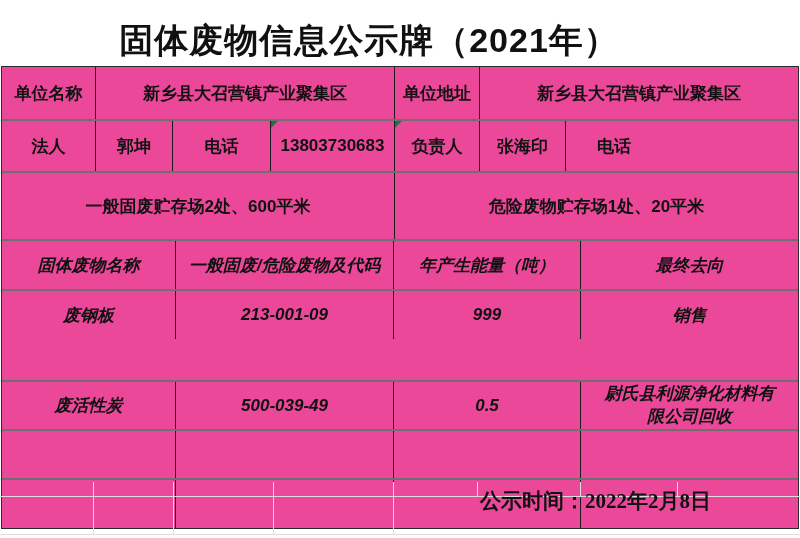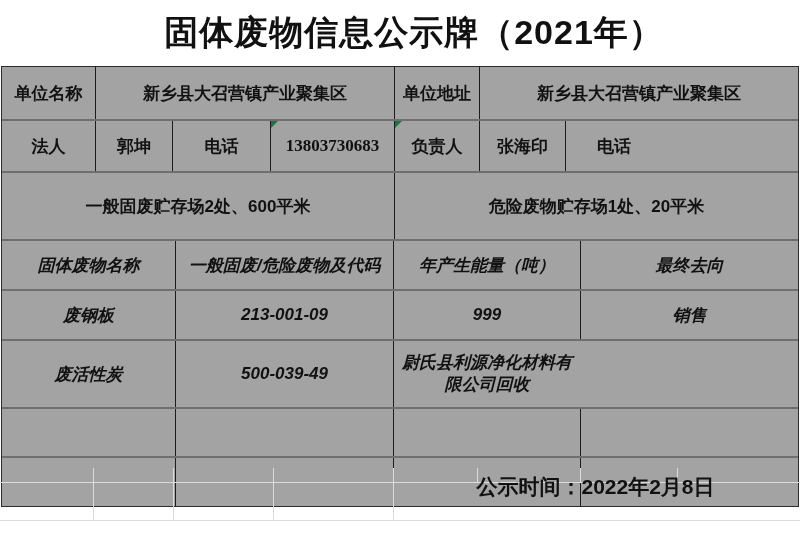--- a/index.html
+++ b/index.html
@@ -5,55 +5,55 @@
   * { box-sizing: border-box; margin: 0; padding: 0; }
   html, body {
     width: 800px; height: 538px;
     background: #ffffff;
     font-family: "Liberation Sans", "DejaVu Sans", sans-serif;
     color: #111111;
     overflow: hidden;
     position: relative;
   }
   .title-bar {
-    position: absolute; left: 0; top: 0; width: 738px; height: 66px;
+    position: absolute; left: 0; top: 8px; width: 738px; height: 66px;
     display: flex; align-items: center; justify-content: center;
-    font-size: 34px; font-weight: bold; letter-spacing: 1px; margin-left: 45px;
+    font-size: 34px; font-weight: bold; letter-spacing: 1px;
   }
   .board {
     position: absolute; left: 1px; top: 66px; width: 798px;
     border: 1px solid #2b2b2b;
-    background: #a3a3a3;
+    background: #ec4899;
   }
   .trow { display: grid; }
   .trow + .trow { border-top: 2px solid #6f6f6f; }
   .cell {
     display: flex; align-items: center; justify-content: center;
     text-align: center;
     font-size: 17px; font-weight: bold;
     position: relative; overflow: hidden;
   }
   .cell + .cell { border-left: 1px solid #1c1c1c; }
   .r1 { grid-template-columns: 93px 299px 85px 319px; height: 52px; }
-  .r2 { grid-template-columns: 93px 77px 98px 124px 85px 86px 97px 136px; height: 52px; font-family: Liberation Serif, serif; }
+  .r2 { grid-template-columns: 93px 77px 98px 124px 85px 86px 97px 136px; height: 52px; }
   .r3 { grid-template-columns: 392px 404px; height: 68px; }
   .cols4 { grid-template-columns: 173px 218px 187px 218px; font-style: italic; }
   .r4 { height: 50px; }
   .r5 { height: 50px; }
-  .r6 { height: 68px; }
+  .r6 { height: 49px; margin-top: 41px; }
   .r7 { height: 49px; }
   .r8 { height: 50px; }
   .flag::before {
     content: ""; position: absolute; left: 0; top: 0;
     width: 0; height: 0;
     border-top: 7px solid #1f7244;
     border-right: 7px solid transparent;
   }
   .dest-wrap { max-width: 178px; line-height: 1.3; }
-  .bottom-area { position: absolute; left: 0; top: 468px; width: 792px; height: 56px; }
+  .bottom-area { position: absolute; left: 0; top: 482px; width: 792px; height: 56px; font-family: Liberation Serif, serif; }
   .strip-a { position: absolute; left: 0; top: 0; width: 800px; height: 15px; border-bottom: 1px solid #dcdcdc; }
   .strip-b { position: absolute; left: 0; top: 15px; width: 800px; height: 38px; border-bottom: 1px solid #dcdcdc; }
   .vgrid { position: absolute; top: 0; bottom: 0; width: 1px; background: #dcdcdc; }
   .publish-cell {
     position: absolute; left: 393px; top: 0; width: 405px; height: 38px;
     display: flex; align-items: center; justify-content: center;
     font-size: 21px; font-weight: bold;
   }
 </style>
 </head>
@@ -95,20 +95,21 @@
   <div class="trow cols4 r5">
     <div class="cell">废钢板</div>
     <div class="cell">213-001-09</div>
     <div class="cell">999</div>
     <div class="cell">销售</div>
   </div>
 
   <div class="trow cols4 r6">
     <div class="cell">废活性炭</div>
     <div class="cell">500-039-49</div>
+    <div class="cell">0.5</div>
     <div class="cell">
       <span class="dest-wrap">尉氏县利源净化材料有限公司回收</span>
     </div>
   </div>
 
   <div class="trow cols4 r7">
     <div class="cell"></div>
     <div class="cell"></div>
     <div class="cell"></div>
     <div class="cell"></div>

